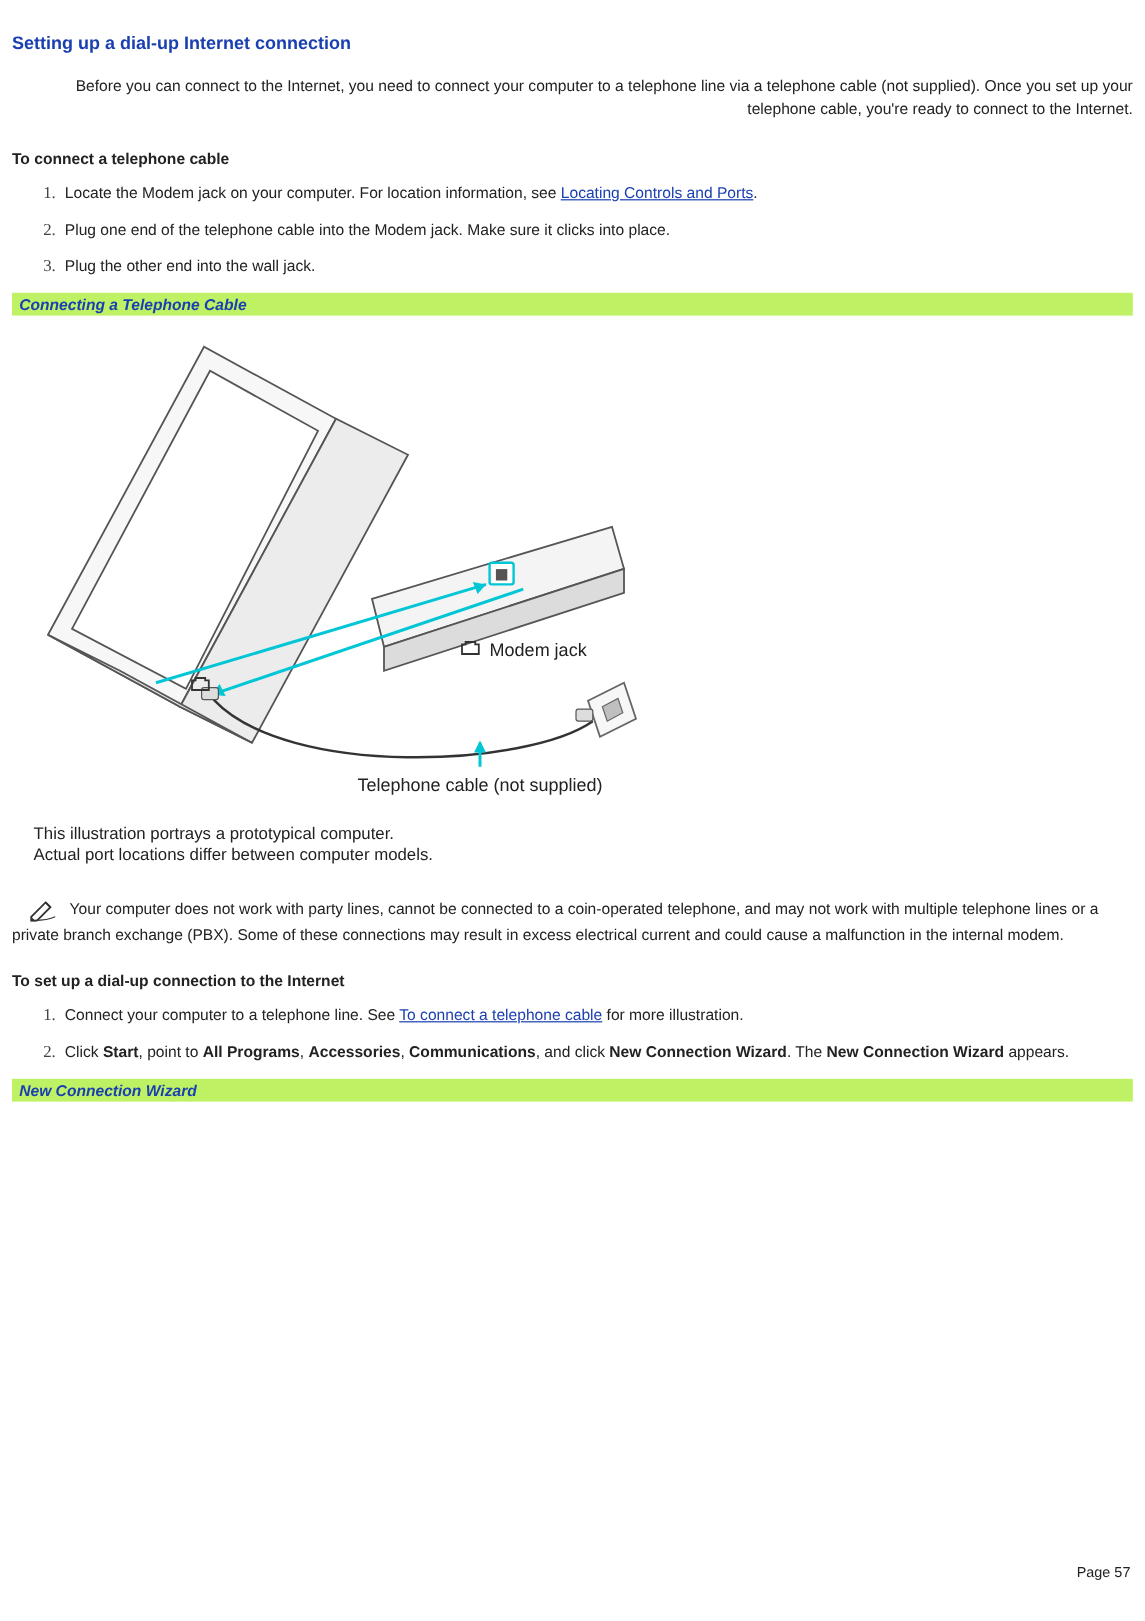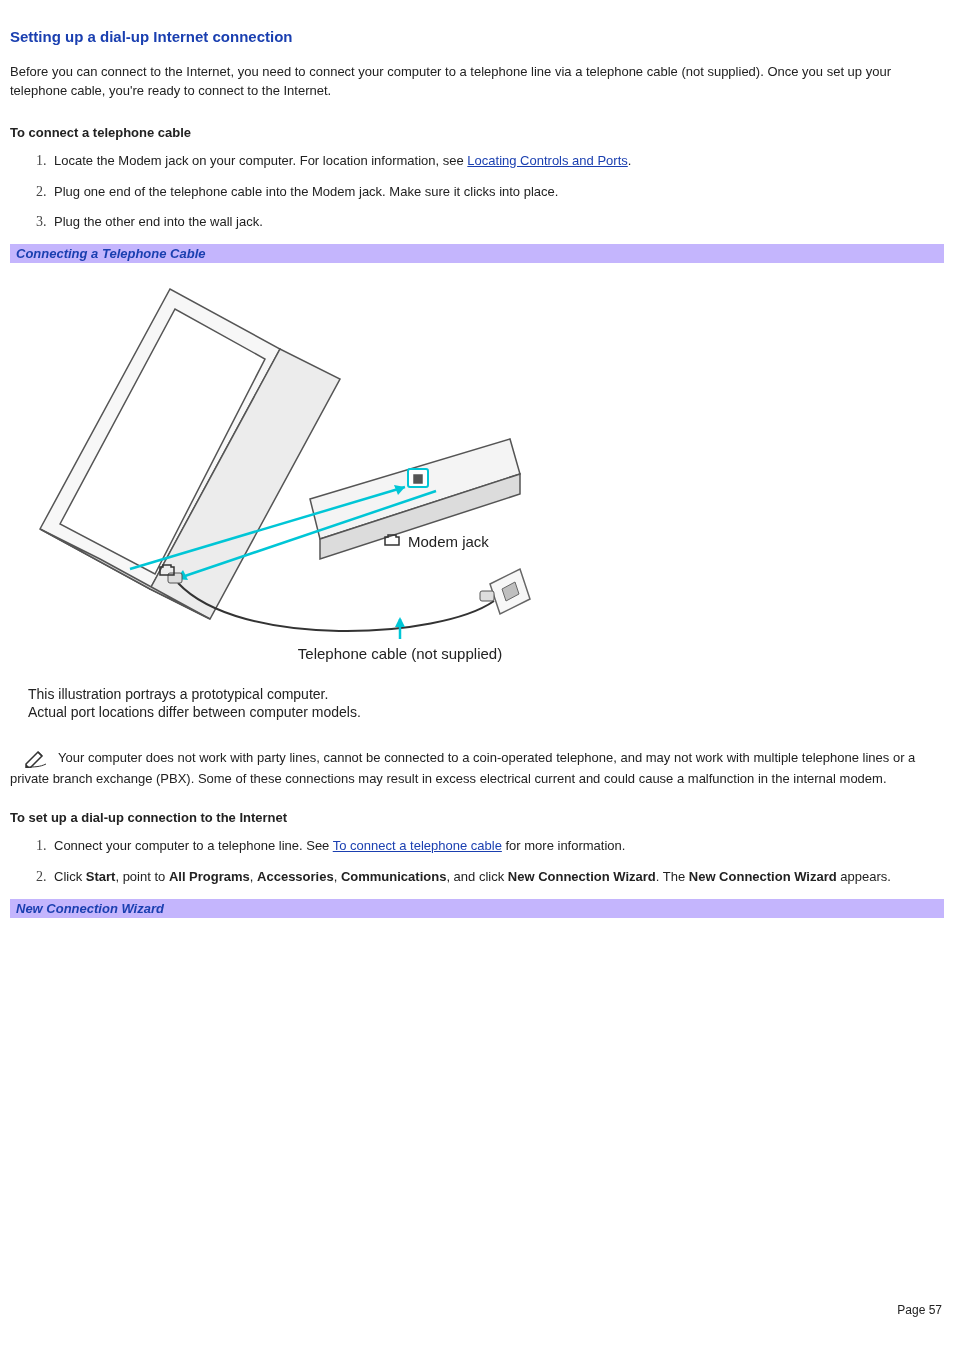--- a/index.html
+++ b/index.html
@@ -19,20 +19,21 @@
   }
   .h1 {
     color: #1a3fb0;
     font-weight: bold;
     font-size: 15px;
     margin: 0 0 18px 0;
   }
   .para {
     margin: 12px 0 16px 0;
     line-height: 1.45;
+    text-align: right;
   }
   .sub-h {
     font-weight: bold;
     margin: 24px 0 12px 0;
   }
   ol.steps {
     margin: 0 0 10px 0;
     padding-left: 40px;
   }
   ol.steps > li {
@@ -47,21 +48,21 @@
     font-family: Verdana, Geneva, sans-serif;
     font-size: 13px;
     color: #222;
     line-height: 1.45;
   }
   a.link {
     color: #1a3fb0;
     text-decoration: underline;
   }
   .fig-bar {
-    background: #c4b5fd;
+    background: #bef264;
     color: #1a3fb0;
     font-weight: bold;
     font-style: italic;
     padding: 2px 6px;
     margin-top: 6px;
     font-size: 13px;
   }
   .figure-wrap {
     margin: 6px 0 6px 0;
   }
@@ -183,21 +184,21 @@
       </svg>
     </span><span class="note-body">Your computer does not work with party lines, cannot be connected to a coin-operated telephone, and may not work with multiple telephone lines or a private branch exchange (PBX). Some of these connections may result in excess electrical current and could cause a malfunction in the internal modem.</span>
   </div>
 
 
   <div class="sub-h">To set up a dial-up connection to the Internet</div>
 
   <ol class="steps">
     <li>
       <span class="li-body">
-        <span>Connect your computer to a telephone line. See </span><a href="#" class="link">To connect a telephone cable</a><span> for more information.</span>
+        <span>Connect your computer to a telephone line. See </span><a href="#" class="link">To connect a telephone cable</a><span> for more illustration.</span>
       </span>
     </li>
     <li>
       <span class="li-body">
         <span>Click </span><b>Start</b><span>, point to </span><b>All Programs</b><span>, </span><b>Accessories</b><span>, </span><b>Communications</b><span>, and click </span><b>New Connection Wizard</b><span>. The </span><b>New Connection Wizard</b><span> appears.</span>
       </span>
     </li>
   </ol>
 
   <div class="fig-bar">New Connection Wizard</div>

